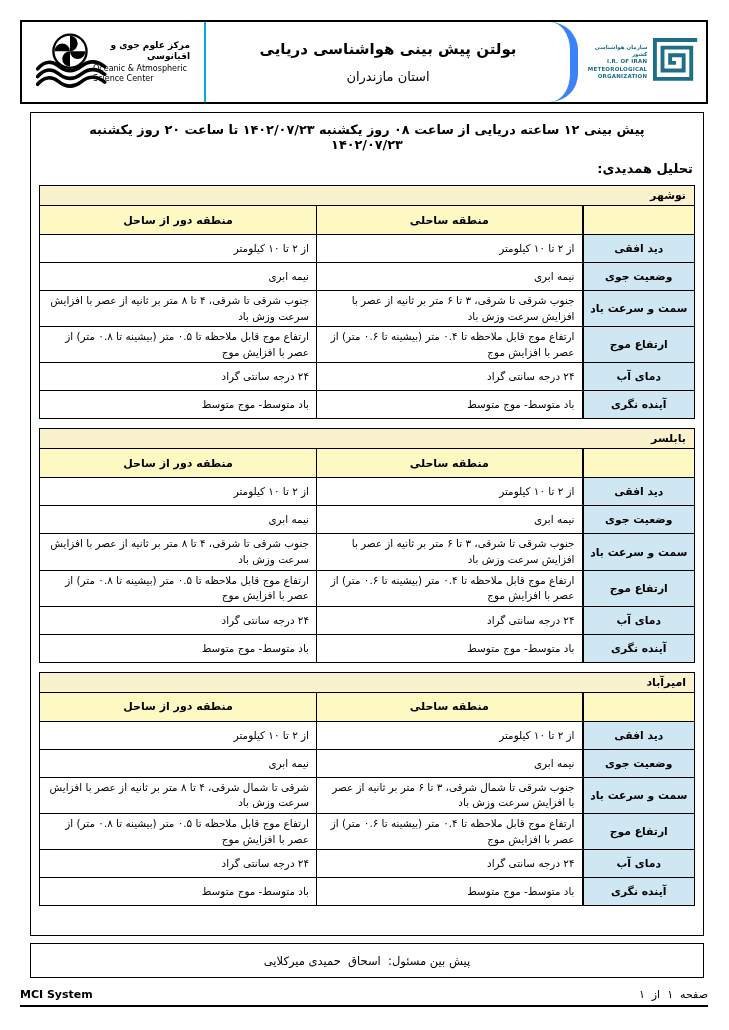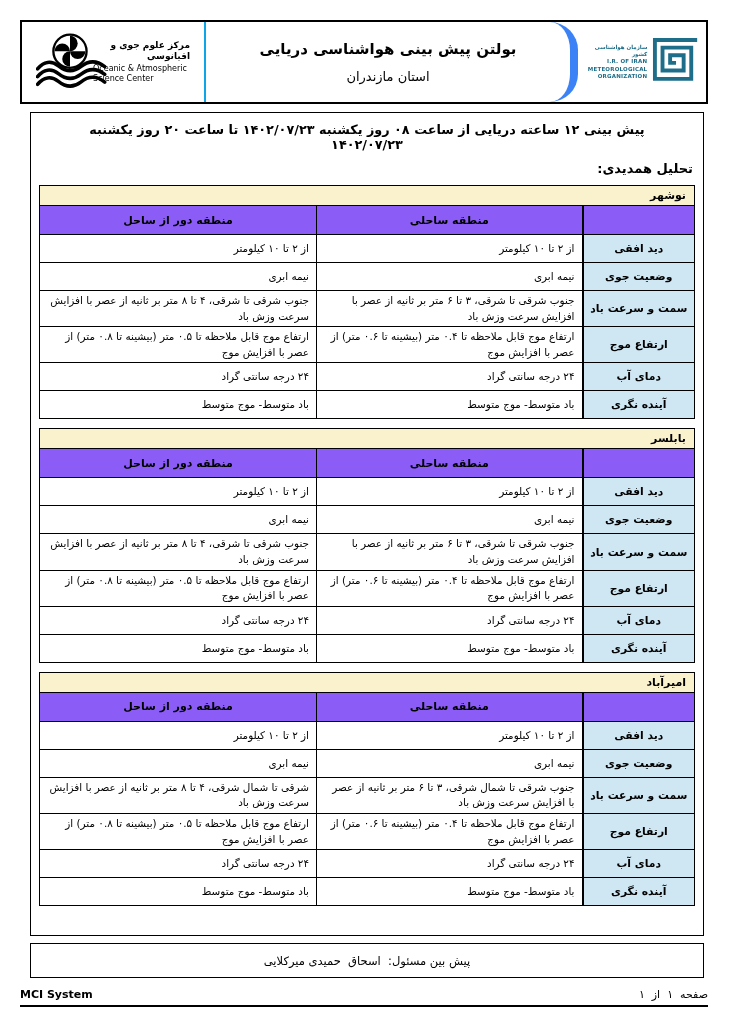--- a/index.html
+++ b/index.html
@@ -24,21 +24,21 @@
   .content{position:absolute;left:30px;top:112px;width:674px;height:824px;border:1.5px solid #000;box-sizing:border-box;background:#fff;}
   .forecast{margin:9px 30px 0 30px;text-align:center;font-weight:bold;font-size:12.8px;direction:rtl;}
   .analysis{margin:9px 10px 0 0;text-align:right;font-weight:bold;font-size:13px;direction:rtl;}
 
   
   .station{margin:9px 8px 0 8px;}
   table{width:100%;border-collapse:collapse;direction:rtl;table-layout:fixed;}
   td{border:1.5px solid #000;box-sizing:border-box;}
   tr.r-city td{background:#FAF2CD;font-weight:bold;font-size:11px;text-align:right;padding:3px 8px;height:20px;}
   tr.r-head{height:29px;}
-  tr.r-head td{background:#8b5cf6;font-weight:bold;font-size:11px;text-align:center;}
+  tr.r-head td{background:#fef9c3;font-weight:bold;font-size:11px;text-align:center;}
   td.lbl{background:#CEE7F3;font-weight:bold;font-size:10.8px;text-align:center;border-left:2.5px solid #000;}
   td.val{font-size:10.4px;text-align:right;padding:2px 7px;line-height:1.5;background:#fff;}
   tr.r-s{height:28px;}
   tr.r-d{height:28px;}
 
   
   .fbox{position:absolute;left:30px;top:943px;width:674px;height:35px;border:1.5px solid #000;box-sizing:border-box;display:flex;align-items:center;justify-content:center;font-size:11.5px;direction:rtl;white-space:pre-wrap;background:#fff;}
   .foot{position:absolute;left:20px;top:988px;width:688px;border-bottom:2.5px solid #000;display:flex;justify-content:space-between;align-items:flex-end;padding-bottom:4px;box-sizing:border-box;}
   .foot-sys{font-weight:bold;font-size:11px;}
   .foot-page{font-size:11px;direction:rtl;white-space:pre-wrap;}

